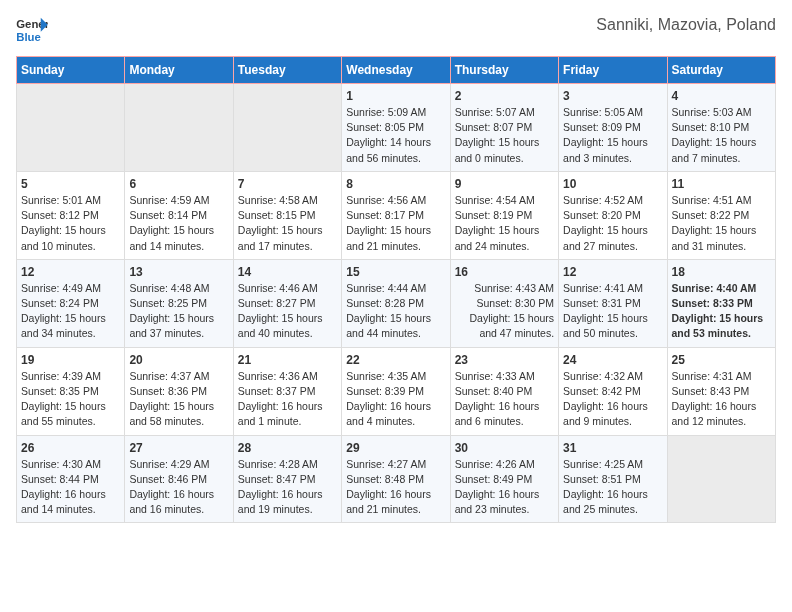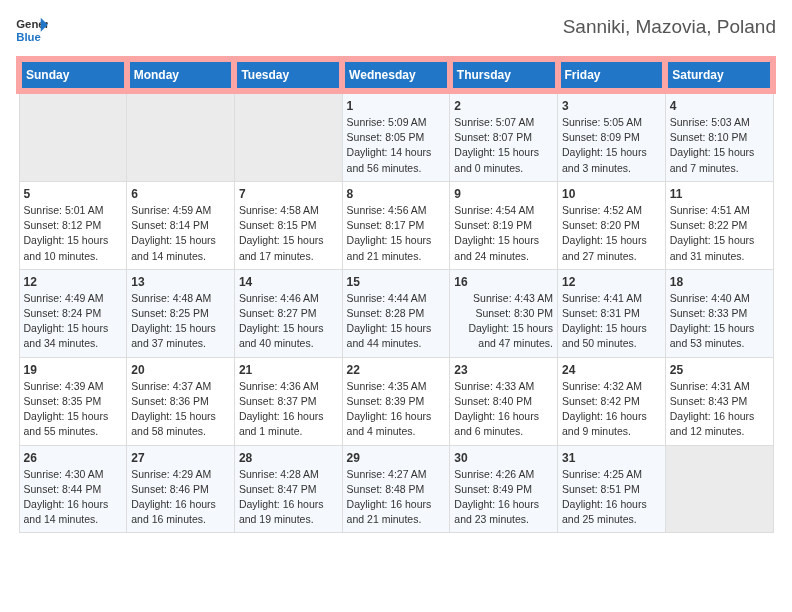--- a/index.html
+++ b/index.html
@@ -19,34 +19,34 @@
     .logo {
       display: flex;
       align-items: center;
       gap: 4px;
     }
     .logo-icon {
       width: 32px; height: 28px;
     }
     .title-block { text-align: right; }
     .main-title { font-size: 36px; font-weight: bold; color: #333; }
-    .subtitle { font-size: 19px; color: #555; }
+    .subtitle { font-size: 16px; color: #555; }
     table {
       width: 100%;
       border-collapse: collapse;
       table-layout: fixed;
     }
     thead tr th {
       background: #2176c7;
       color: #fff;
       font-size: 12px;
       font-weight: bold;
       padding: 6px 4px;
       text-align: left;
-      border: 6px solid #fca5a5;
+      border: 1px solid #fca5a5;
     }
     tbody tr td {
       vertical-align: top;
       padding: 5px 4px;
       border: 1px solid #ddd;
       font-size: 10.5px;
       color: #333;
       background: #fff;
       min-height: 80px;
     }
@@ -213,21 +213,21 @@
         </td>
         <td>
           <span class="day-num">12</span>
           <div class="cell-content" style="white-space: pre-line;">Sunrise: 4:41 AM
 Sunset: 8:31 PM
 Daylight: 15 hours
 and 50 minutes.</div>
         </td>
         <td>
           <span class="day-num">18</span>
-          <div class="cell-content" style="white-space: pre-line;">Sunrise: 4:40 AM
+          <div class="cell-content" style="white-space: pre-line; font-weight: bold;">Sunrise: 4:40 AM
 Sunset: 8:33 PM
 Daylight: 15 hours
 and 53 minutes.</div>
         </td>
       </tr>
       <tr>
         <td>
           <span class="day-num">19</span>
           <div class="cell-content" style="white-space: pre-line;">Sunrise: 4:39 AM
 Sunset: 8:35 PM

